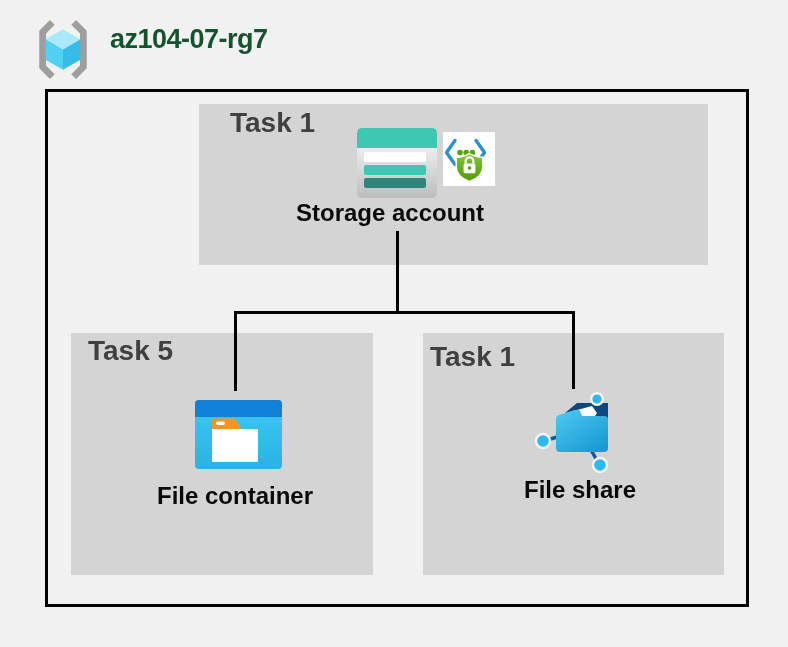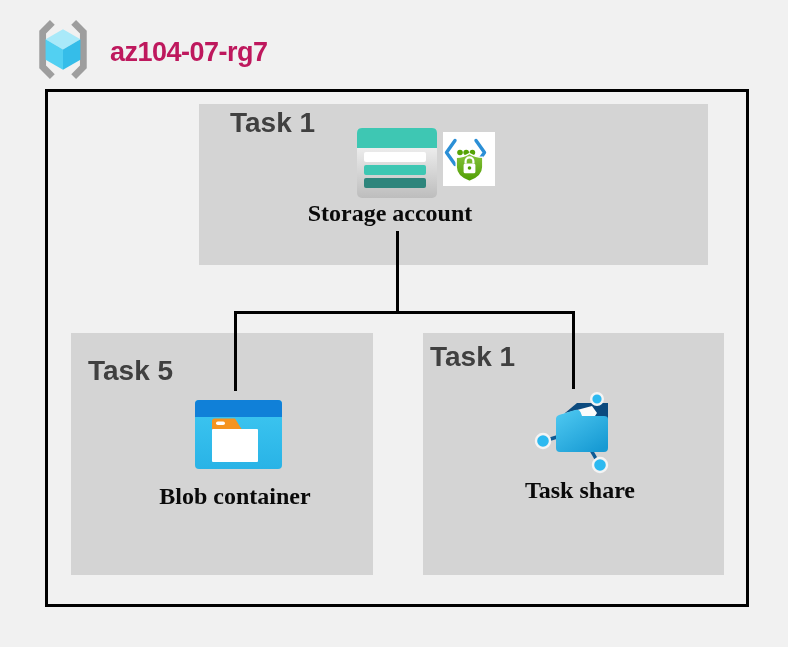--- a/index.html
+++ b/index.html
@@ -9,48 +9,48 @@
     font-family: "Liberation Sans", "DejaVu Sans", sans-serif;
     position: relative;
     overflow: hidden;
   }
   .canvas { position: absolute; inset: 0; }
   .abs { position: absolute; }
 
   .rg-icon { left: 32px; top: 19px; width: 62px; height: 61px; }
 
   .rg-title {
-    left: 110px; top: 39px;
-    font-size: 27px; font-weight: bold; color: #be185d;
+    left: 110px; top: 26px;
+    font-size: 27px; font-weight: bold; color: #14532d;
     letter-spacing: -0.5px; line-height: 1;
     white-space: nowrap;
   }
 
   .outer-box {
     left: 45px; top: 89px; width: 704px; height: 518px;
     border: 3px solid #000;
     background: transparent;
   }
 
   .task-box { background: #d4d4d4; }
   .box-task1 { left: 199px; top: 104px; width: 509px; height: 161px; }
   .box-task5 { left: 71px;  top: 333px; width: 302px; height: 242px; }
   .box-task3 { left: 423px; top: 333px; width: 301px; height: 242px; }
 
   .task-label {
     font-size: 28px; font-weight: bold; color: #404040;
     line-height: 1; white-space: nowrap;
   }
   .lbl-task1 { left: 230px; top: 109px; }
-  .lbl-task5 { left: 88px;  top: 337px; margin-top: 20px; }
+  .lbl-task5 { left: 88px;  top: 337px; }
   .lbl-task3 { left: 430px; top: 343px; }
 
   .node-label {
     font-size: 24px; font-weight: bold; color: #0a0a0a;
-    line-height: 1; text-align: center; white-space: nowrap; font-family: Liberation Serif, serif;
+    line-height: 1; text-align: center; white-space: nowrap;
   }
   .lbl-storage { left: 250px; top: 201px; width: 280px; }
   .lbl-blob    { left: 95px;  top: 484px; width: 280px; }
   .lbl-file    { left: 440px; top: 478px; width: 280px; }
 
   .conn { background: #000; }
   .conn-storage-down { left: 396px; top: 231px; width: 3px; height: 82px; }
   .conn-horizontal   { left: 234px; top: 311px; width: 341px; height: 3px; }
   .conn-blob-down    { left: 234px; top: 311px; width: 3px; height: 80px; }
   .conn-file-down    { left: 572px; top: 311px; width: 3px; height: 78px; }
@@ -150,16 +150,16 @@
     <line x1="65" y1="80" x2="57" y2="66" stroke="#0e5a94" stroke-width="3.5"></line>
     <path d="M25 34 L43 19 L74 19 L74 47 L25 47 Z" fill="#0c4a7e"></path>
     <path d="M28 30 L58 22 L63 29 L61 32 L33 35 Z" fill="#fbfbfb"></path>
     <path d="M22 35 Q22 32 25 31 L41 26 Q45 25 46.5 28 L48 32 L70 32 Q74 32 74 35 L74 64 Q74 68 70 68 L26 68 Q22 68 22 64 Z" fill="url(#fsg)"></path>
     <circle cx="63" cy="15" r="5.8" fill="#2cb9f0" stroke="#f4f4f4" stroke-width="2.4"></circle>
     <circle cx="9" cy="57" r="7" fill="#2cb9f0" stroke="#f4f4f4" stroke-width="2.4"></circle>
     <circle cx="66" cy="81" r="7" fill="#2cb9f0" stroke="#f4f4f4" stroke-width="2.4"></circle>
   </svg>
 
   <div class="abs node-label lbl-storage">Storage account</div>
-  <div class="abs node-label lbl-blob">Blob container</div>
-  <div class="abs node-label lbl-file">Task share</div>
+  <div class="abs node-label lbl-blob">File container</div>
+  <div class="abs node-label lbl-file">File share</div>
 
 </div>
 
 </body></html>

